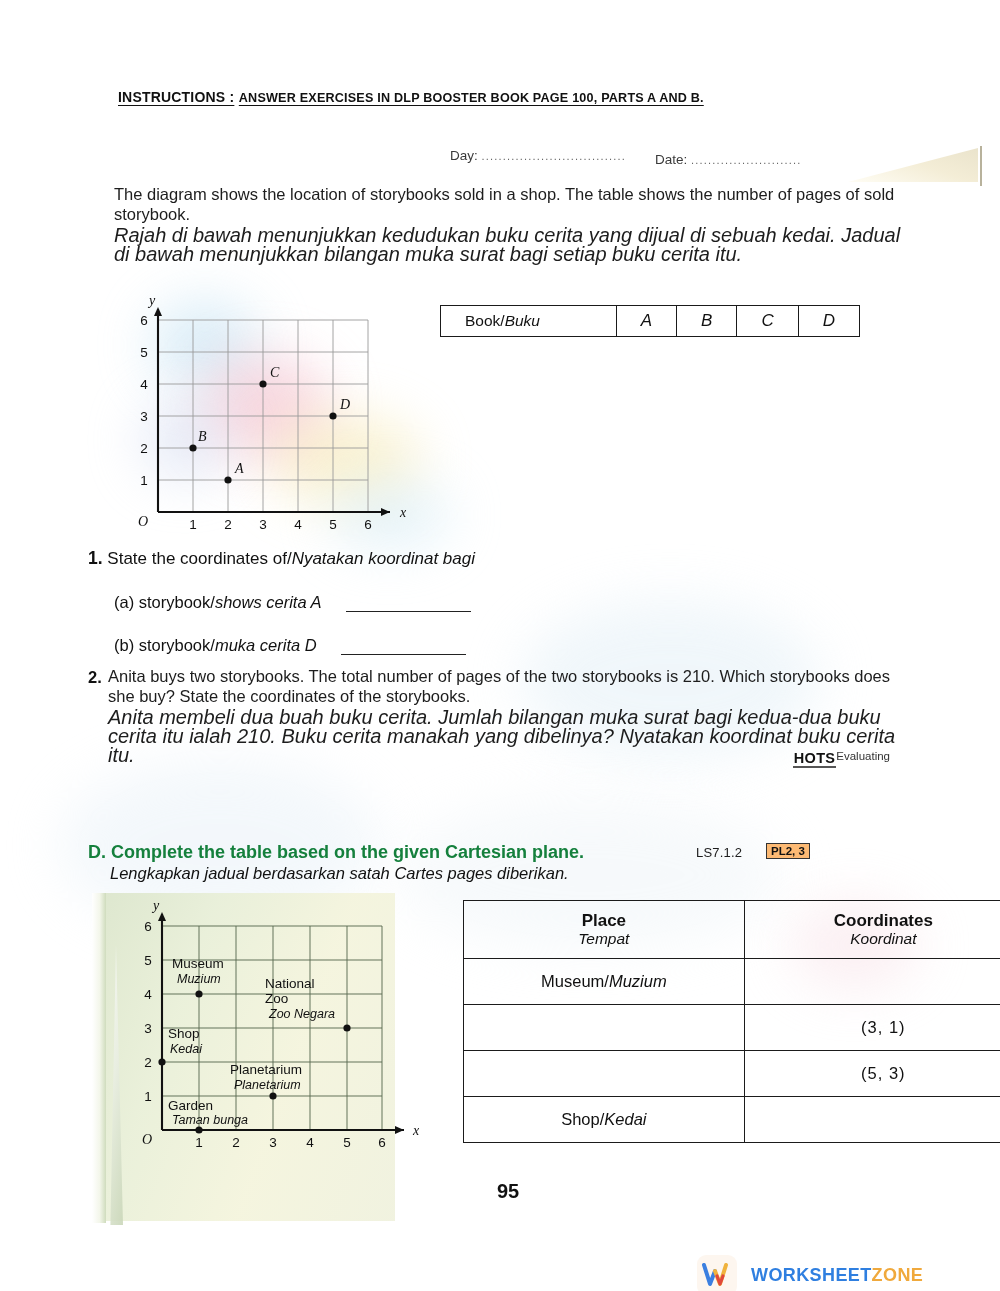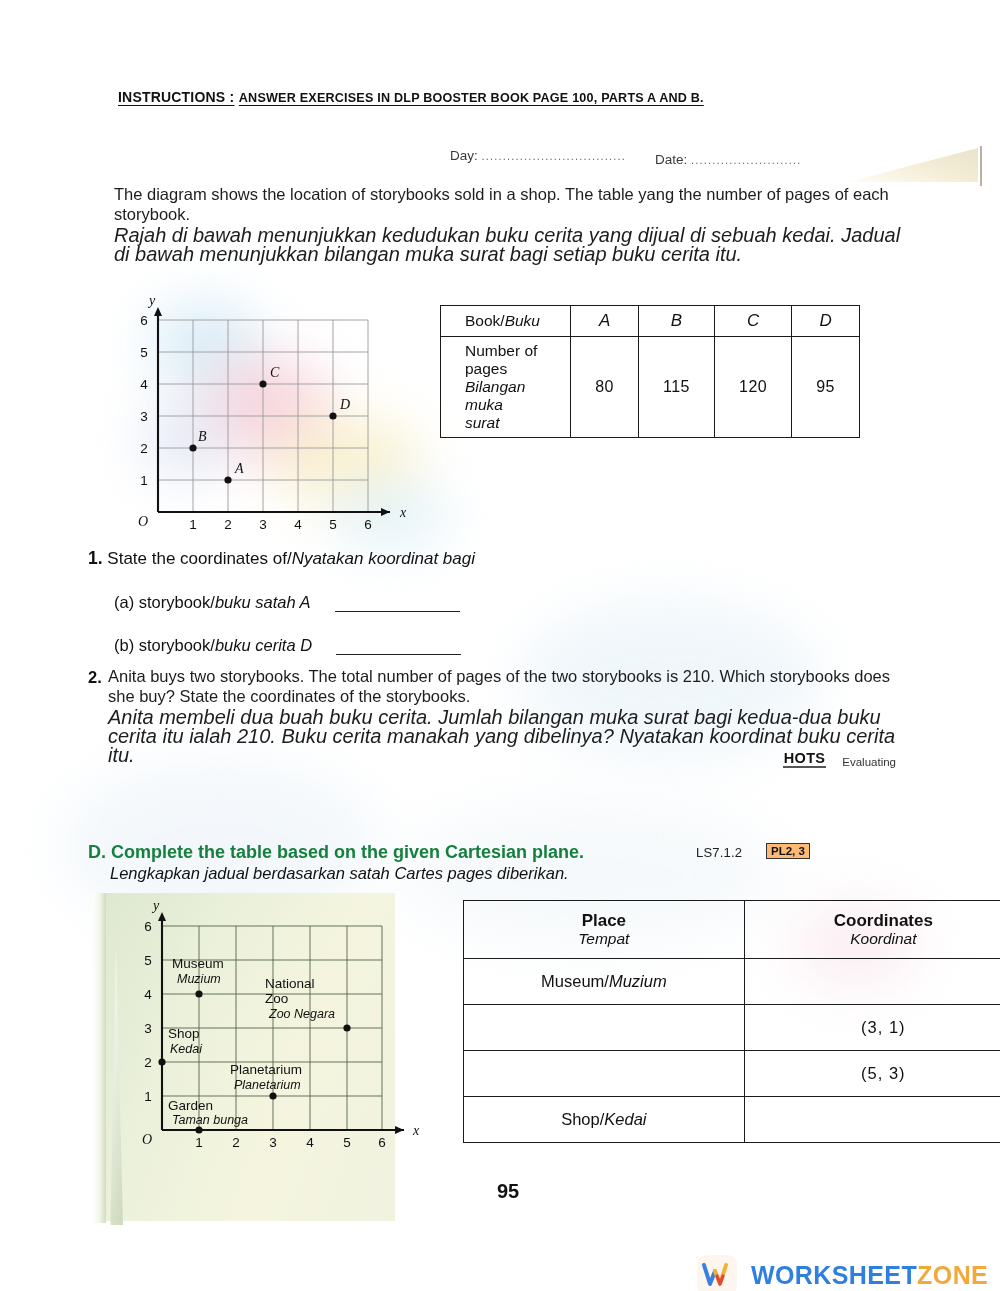--- a/index.html
+++ b/index.html
@@ -71,21 +71,21 @@
   #q1 .q1-head .num { font-weight:bold; font-size:17.5px; }
   #q1 .q1-head .my { font-style:italic; }
   .subq { margin-top:24px; margin-left:26px; font-size:16.5px; display:flex; align-items:flex-end; }
   .subq .my { font-style:italic; }
   .answer-rule { display:inline-block; width:125px; border-bottom:1.6px solid #222; margin-left:24px; height:14px; }
 
   
   #q2 { position:absolute; left:88px; top:666px; width:830px; }
   #q2 .num { font-weight:bold; font-size:16.5px; }
   #q2 .body { margin-left:20px; }
-  #hots { position:absolute; right:22px; top:84px; display:flex; align-items:flex-end; gap:16px; }
+  #hots { position:absolute; right:28px; top:84px; display:flex; align-items:flex-start; gap:0; }
   #hots .hots-box {
     font-weight:bold; font-size:14.5px; letter-spacing:.3px; color:#111;
     border-bottom:2px solid #555; padding:0 1px;
   }
   #hots .hots-sub { font-size:11.5px; color:#333; }
 
   
   #partD { position:absolute; left:88px; top:842px; width:840px; }
   #partD .d-line1 { font-size:18px; font-weight:bold; color:#15803d; }
   #partD .d-line1 .letter { font-weight:bold; }
@@ -131,21 +131,21 @@
 
   
   #footer-strip { position:absolute; left:0; top:1225px; width:1000px; height:66px; background:#ffffff; }
 
   
   #watermark { position:absolute; left:697px; top:1255px; display:flex; align-items:center; gap:14px; }
   #wm-mark {
     width:40px; height:40px; border-radius:9px;
     background:#fdf6ef; display:flex; align-items:center; justify-content:center;
   }
-  #wm-text { font-size:25px; font-weight:bold; letter-spacing:.4px; }
+  #wm-text { font-size:18px; font-weight:bold; letter-spacing:.4px; }
   #wm-text .blue { color:#2f7fe0; }
   #wm-text .orange { color:#f0a93c; }
 </style>
 </head>
 <body>
 
 <div class="scan-tint" style="left:150px;top:300px;width:110px;height:90px;background:#bfe0f2;opacity:.55;"></div>
 <div class="scan-tint" style="left:200px;top:355px;width:130px;height:105px;background:#f3b9c8;opacity:.55;"></div>
 <div class="scan-tint" style="left:270px;top:415px;width:150px;height:90px;background:#f5e6a8;opacity:.5;"></div>
 <div class="scan-tint" style="left:140px;top:400px;width:90px;height:80px;background:#cfd9f0;opacity:.5;"></div>
@@ -168,21 +168,21 @@
   <span id="dd-date">
     <span class="dd-label">Date:</span>
     <span class="dots">..........................</span>
   </span>
 </div>
 <div id="torn-corner"></div>
 <div id="torn-corner-edge"></div>
 
 <div id="partA">
   <div id="partA-body">
-    <div class="p-en">The diagram shows the location of storybooks sold in a shop. The table yang the number of pages of each storybook.</div>
+    <div class="p-en">The diagram shows the location of storybooks sold in a shop. The table shows the number of pages of sold storybook.</div>
     <div class="p-my">Rajah di bawah menunjukkan kedudukan buku cerita yang dijual di sebuah kedai. Jadual di bawah menunjukkan bilangan muka surat bagi setiap buku cerita itu.</div>
   </div>
 </div>
 
 <div class="plane" id="plane1" style="left:118px;top:295px;">
   <svg width="300" height="240" viewBox="0 0 300 240">
 
     <g stroke="#9a9a9a" stroke-width="0.9" fill="none">
       <line x1="40" y1="25" x2="250" y2="25"></line>
       <line x1="40" y1="57" x2="250" y2="57"></line>
@@ -247,48 +247,37 @@
     <tbody>
         <tr>
       <td class="lbl">
         <span>Book/</span><span class="my-i">Buku</span>
       </td>
       <td class="hdr-let">A</td>
       <td class="hdr-let">B</td>
       <td class="hdr-let">C</td>
       <td class="hdr-let">D</td>
     </tr>
-    <tr>
-      <td class="lbl">
-        <div>Number of pages</div>
-        <div class="my-i">Bilangan muka</div>
-        <div class="my-i">surat</div>
-      </td>
-      <td class="val">80</td>
-      <td class="val">115</td>
-      <td class="val">120</td>
-      <td class="val">95</td>
-    </tr>
   </tbody>
     </table>
 </div>
 
 <div id="q1">
   <div class="q1-head">
     <span class="num">1.</span>
     <span>State the coordinates of/</span><span class="my">Nyatakan koordinat bagi</span>
   </div>
   <div class="subq">
     <span>(a)</span>&nbsp;
-    <span>storybook/</span><span class="my">buku satah A</span>
+    <span>storybook/</span><span class="my">shows cerita A</span>
     <span class="answer-rule"></span>
   </div>
   <div class="subq">
     <span>(b)</span>&nbsp;
-    <span>storybook/</span><span class="my">buku cerita D</span>
+    <span>storybook/</span><span class="my">muka cerita D</span>
     <span class="answer-rule"></span>
   </div>
 </div>
 
 <div id="q2">
   <div style="position:relative;">
     <span class="num" style="position:absolute;left:0;top:2px;">2.</span>
     <div class="body">
       <div class="p-en">Anita buys two storybooks. The total number of pages of the two storybooks is 210. Which storybooks does she buy? State the coordinates of the storybooks.</div>
       <div class="p-my" style="width:790px;">Anita membeli dua buah buku cerita. Jumlah bilangan muka surat bagi kedua-dua buku cerita itu ialah 210. Buku cerita manakah yang dibelinya? Nyatakan koordinat buku cerita itu.</div>

